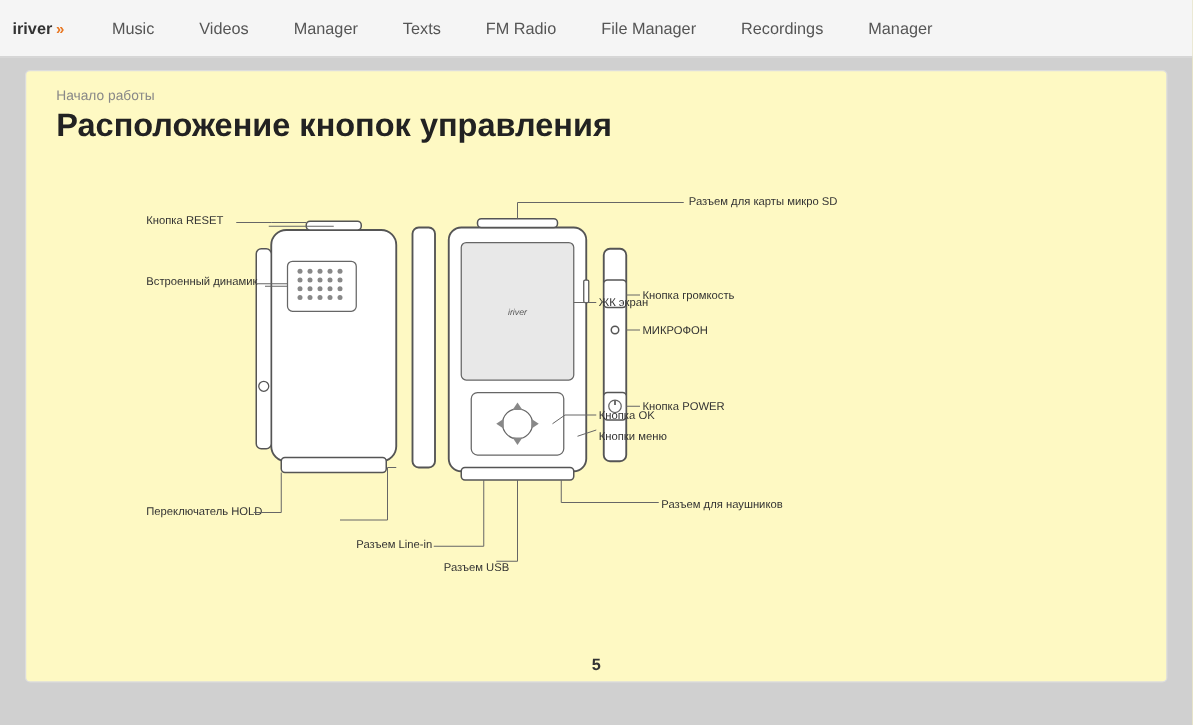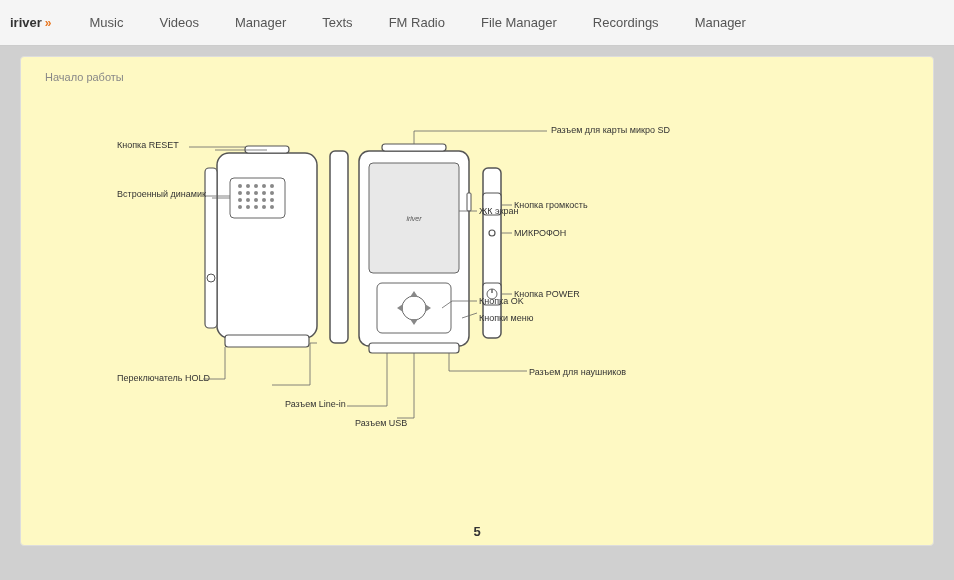--- a/index.html
+++ b/index.html
@@ -114,20 +114,21 @@
     <div class="nav-item">FM Radio</div>
     <div class="nav-item">File Manager</div>
     <div class="nav-item">Recordings</div>
     <div class="nav-item">Manager</div>
   </div>
 </div>
 
 <div id="content">
   <div class="page-header">
     <div class="page-subtitle">Начало работы</div>
+    <div class="page-title">Расположение кнопок управления</div>
   </div>
 
   <div class="diagram-area">
     <svg width="760" height="340" viewBox="0 0 760 340" style="position:absolute;left:50%;top:50%;transform:translate(-50%,-50%);">
 
       <rect x="120" y="40" width="100" height="185" rx="12" ry="12" fill="white" stroke="#555" stroke-width="1.5"></rect>
 
       <rect x="133" y="65" width="55" height="40" rx="4" fill="none" stroke="#666" stroke-width="1"></rect>
 
       <circle cx="143" cy="73" r="2" fill="#888"></circle>

